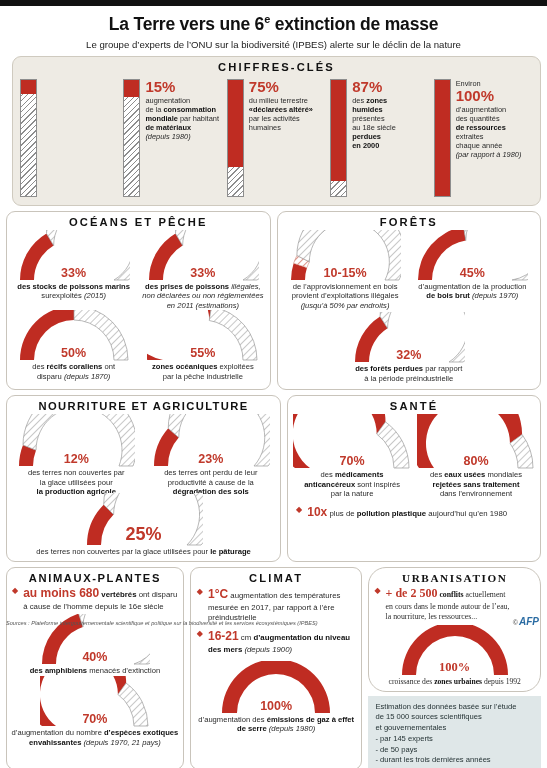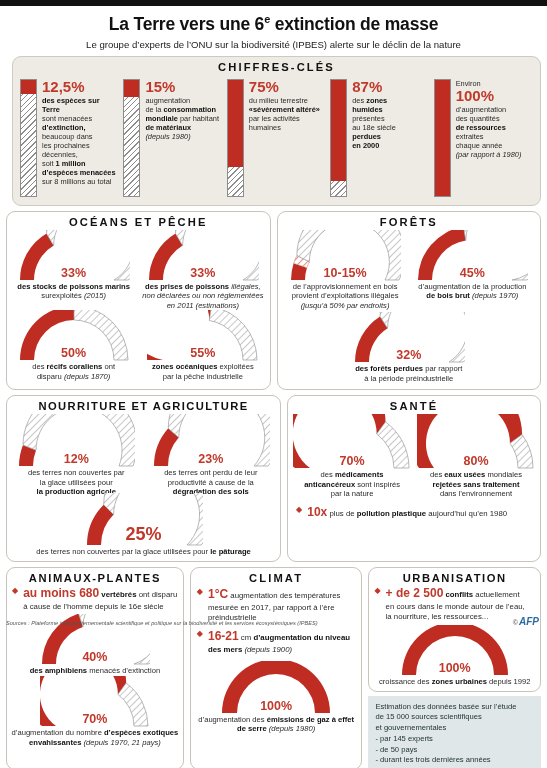--- a/index.html
+++ b/index.html
@@ -141,33 +141,32 @@
   </div>
   <div class="subtitle">Le groupe d’experts de l’ONU sur la biodiversité (IPBES) alerte sur le déclin de la nature</div>
 
   <div class="panel key" style="margin:6px 6px 0 12px;">
     <div class="panel-title">CHIFFRES-CLÉS</div>
     <div class="keyrow" id="keyrow">
         <div class="keyitem">
           <div class="bar">
             <div class="fill" style="height:12.5%"></div>
           </div>
-          <div class="keytext"><span class="big">12,5%</span><b>des espèces sur Terre</b><br>sont menacées<br><b>d’extinction,</b><br>beaucoup dans<br>les prochaines<br>décennies,<br>soit <b>1 million</b><br><b>d’espèces menacées</b><br>sur 8 millions au total</div>
         </div>
         <div class="keyitem">
           <div class="bar">
             <div class="fill" style="height:15%"></div>
           </div>
           <div class="keytext"><span class="big">15%</span>augmentation<br>de la <b>consommation</b><br><b>mondiale</b> par habitant<br><b>de matériaux</b><br><i>(depuis 1980)</i></div>
         </div>
         <div class="keyitem">
           <div class="bar">
             <div class="fill" style="height:75%"></div>
           </div>
-          <div class="keytext"><span class="big">75%</span>du milieu terrestre<br><b>«sévèrement altéré»</b><br>par les activités<br>humaines</div>
+          <div class="keytext"><span class="big">75%</span>du milieu terrestre<br><b>«déclarées altéré»</b><br>par les activités<br>humaines</div>
         </div>
         <div class="keyitem">
           <div class="bar">
             <div class="fill" style="height:87%"></div>
           </div>
           <div class="keytext"><span class="big">87%</span>des <b>zones</b><br><b>humides</b><br>présentes<br>au 18e siècle<br><b>perdues</b><br><b>en 2000</b></div>
         </div>
         <div class="keyitem">
           <div class="bar">
             <div class="fill" style="height:100%"></div>
@@ -550,21 +549,21 @@
                   <path d="M2.00,52.00 A54,54 0 1 1 110.00,52.00 L95.00,52.00 A39,39 0 1 0 17.00,52.00 Z" fill="#bf2c22"></path>
                 </svg>
                 <div class="val" style="font-size:12.5px">100%</div>
               </div>
               <div class="cap">d’augmentation des <b>émissions de gaz à effet</b><br><b>de serre</b><i> (depuis 1980)</i></div>
             </div>
           </div>
         </div>
     </div>
     <div class="panel" style="flex:1 1 33%; border:none; border-radius:0; display:flex; flex-direction:column;">
-      <div class="panel" style="border-radius:9px;">
+      <div class="panel" style="border-radius:18px;font-family:Liberation Serif, serif;">
         <div class="panel-title" style="letter-spacing:1.6px;">URBANISATION</div>
         <div id="urban-bullet" style="padding:0 5px 1px 5px;">
             <div class="bullet">
               <span class="diamond">◆</span>
               <span><span class="lead">+ de 2 500</span><b> conflits</b> actuellement<br>en cours dans le monde autour de l’eau,<br>la nourriture, les ressources...</span>
             </div>
           </div>
         <div id="urban-gauge" style="padding:0 3px 4px 3px;">
             <div style="display:flex;justify-content:center;margin-top:2px;">
               <div class="gauge-wrap">

